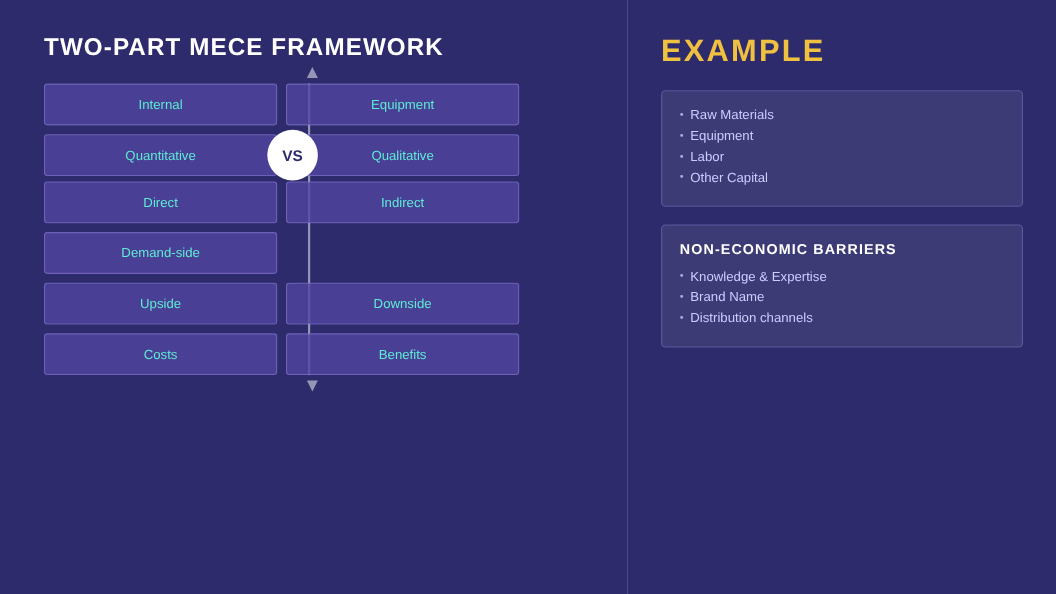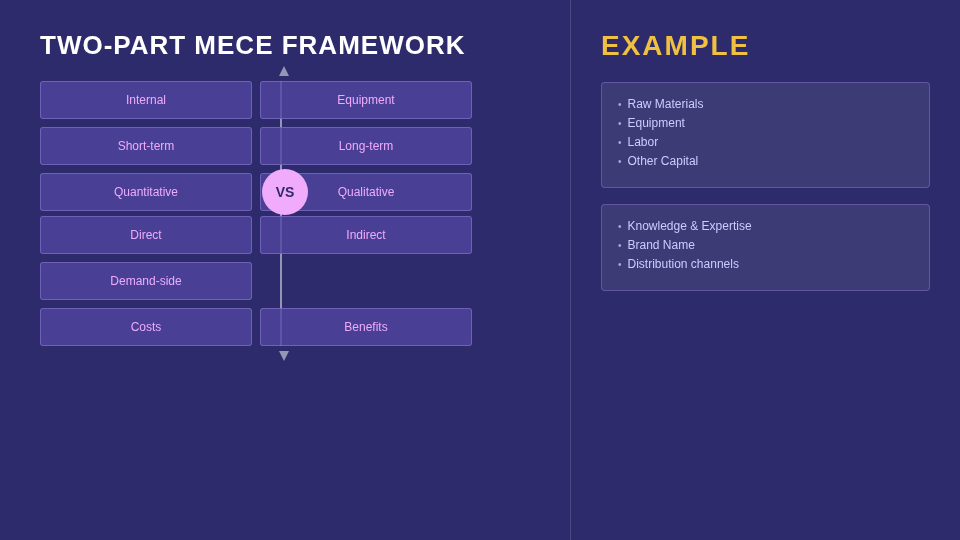--- a/index.html
+++ b/index.html
@@ -20,21 +20,21 @@
     }
 
     .right-panel {
       width: 390px;
       height: 540px;
       padding: 30px 30px 8px 30px;
       border-left: 1px solid rgba(255,255,255,0.15);
     }
 
     .section-title {
-      font-size: 26px;
+      font-size: 22px;
       font-weight: bold;
       color: #ffffff;
       margin-bottom: 20px;
       letter-spacing: 1px;
     }
 
     .example-title {
       font-size: 28px;
       font-weight: bold;
       color: #f0c040;
@@ -93,37 +93,37 @@
 
     .fw-cell {
       height: 38px;
       width: 212px;
       background: rgba(90, 80, 170, 0.7);
       border: 1px solid rgba(150, 130, 220, 0.5);
       border-radius: 3px;
       display: flex;
       align-items: center;
       justify-content: center;
-      color: #f0abfc;
+      color: #5eead4;
       font-size: 12px;
       font-weight: 500;
     }
 
     .fw-cell.left { background: rgba(80, 70, 160, 0.8); }
     .fw-cell.right { background: rgba(80, 70, 160, 0.8); }
 
     
     .vs-circle {
       position: absolute;
-      left: 222px;
+      left: 203px;
       top: 50%;
       transform: translateY(-50%);
       width: 46px;
       height: 46px;
-      background: #f0abfc;
+      background: #ffffff;
       border-radius: 50%;
       display: flex;
       align-items: center;
       justify-content: center;
       font-size: 14px;
       font-weight: bold;
       color: #2d2b6b;
       z-index: 10;
     }
 
@@ -179,41 +179,41 @@
 
     <div class="v-arrow-top"></div>
     <div class="v-line"></div>
     <div class="v-arrow-bottom"></div>
 
     <div class="framework-row">
       <div class="fw-cell left">Internal</div>
       <div class="fw-cell right">Equipment</div>
     </div>
 
-    <div class="framework-row">
-      <div class="fw-cell left">Short-term</div>
-      <div class="fw-cell right">Long-term</div>
-    </div>
 
 
     <div class="vs-row">
       <div class="fw-cell left">Quantitative</div>
       <div class="vs-circle">VS</div>
       <div class="fw-cell right">Qualitative</div>
     </div>
 
     <div class="framework-row">
       <div class="fw-cell left">Direct</div>
       <div class="fw-cell right">Indirect</div>
     </div>
 
     <div class="framework-row">
       <div class="fw-cell right">Demand-side</div>
     </div>
 
+    <div class="framework-row">
+      <div class="fw-cell left">Upside</div>
+      <div class="fw-cell right">Downside</div>
+    </div>
 
     <div class="framework-row">
       <div class="fw-cell right">Costs</div>
       <div class="fw-cell left">Benefits</div>
     </div>
   </div>
 </div>
 
 <div class="right-panel">
   <div class="example-title">EXAMPLE</div>
@@ -231,20 +231,21 @@
       <span class="bullet">•</span>
       <span>Labor</span>
     </div>
     <div class="barrier-item">
       <span class="bullet">•</span>
       <span>Other Capital</span>
     </div>
   </div>
 
   <div class="barrier-card">
+    <div class="barrier-card-title">NON-ECONOMIC BARRIERS</div>
     <div class="barrier-item">
       <span class="bullet">•</span>
       <span>Knowledge &amp; Expertise</span>
     </div>
     <div class="barrier-item">
       <span class="bullet">•</span>
       <span>Brand Name</span>
     </div>
     <div class="barrier-item">
       <span class="bullet">•</span>

